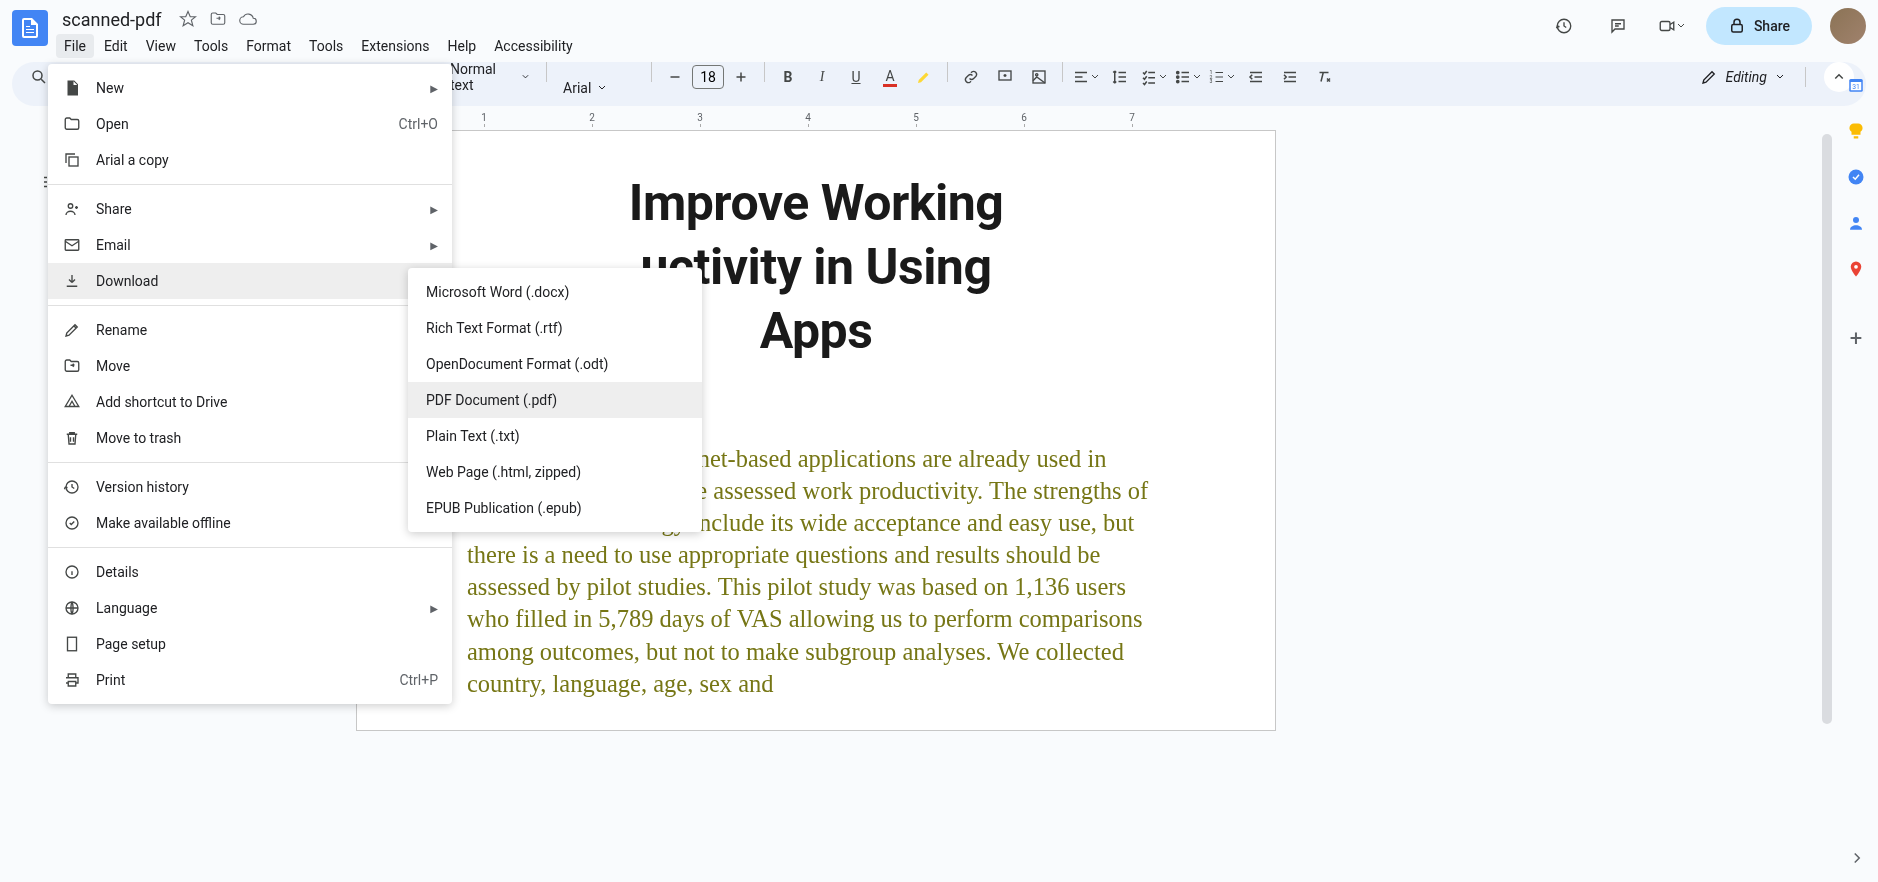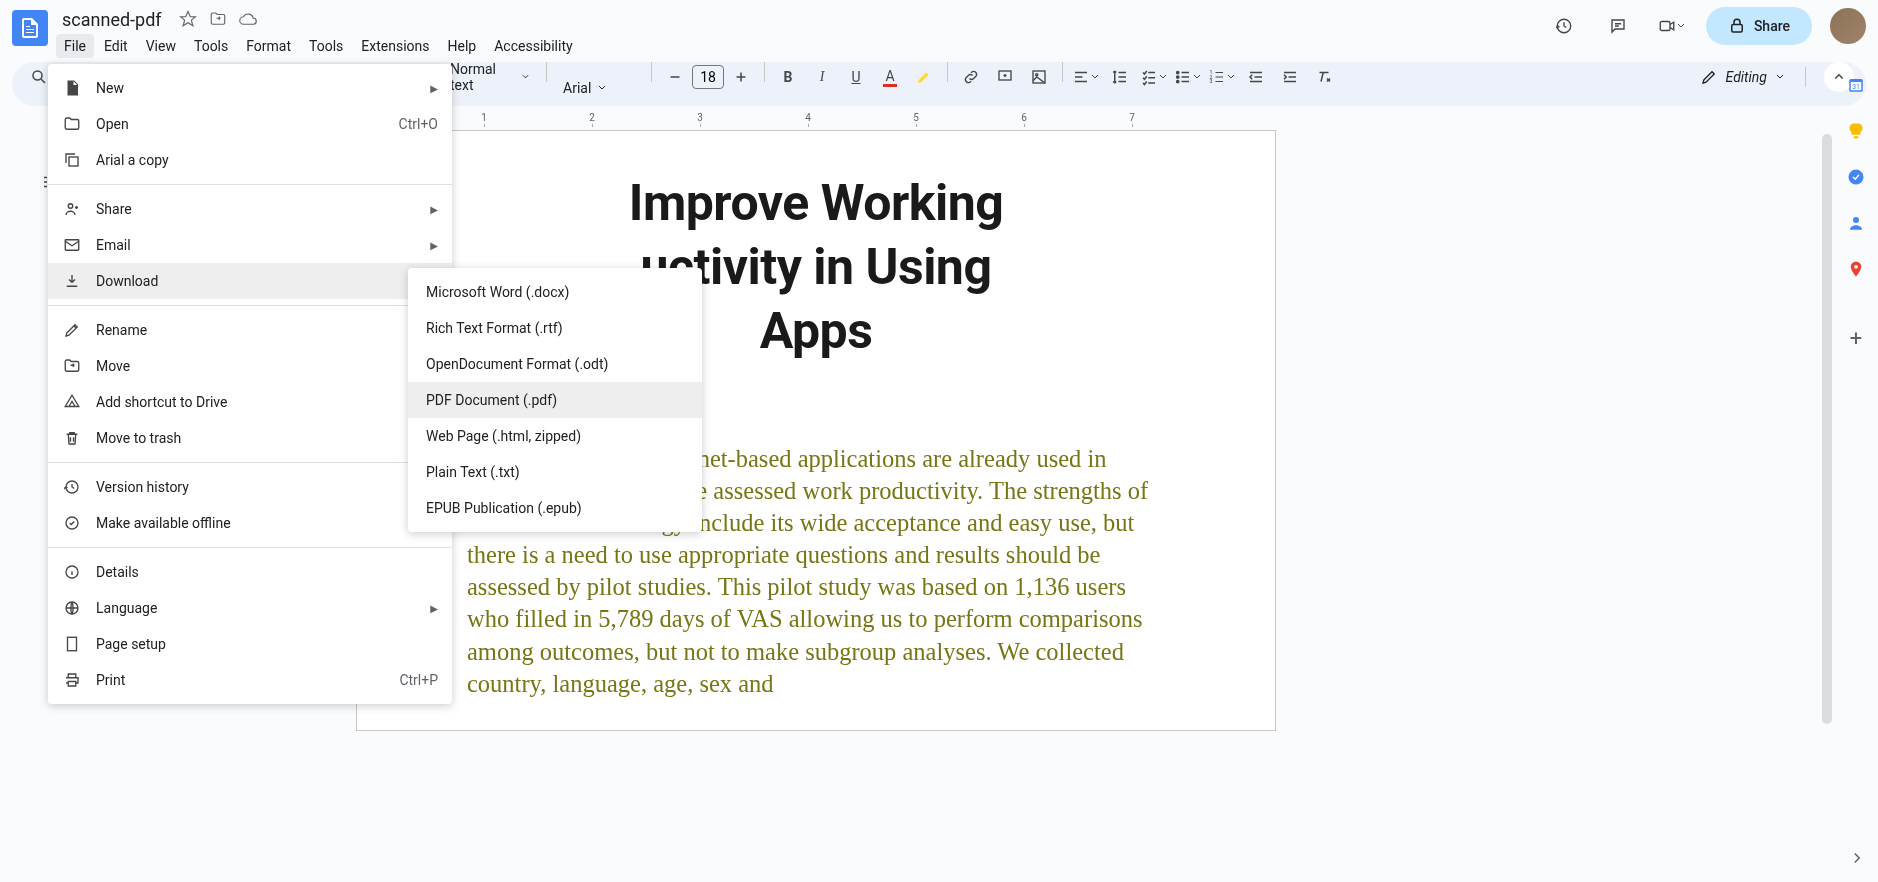--- a/index.html
+++ b/index.html
@@ -463,22 +463,22 @@
     <span class="menu-label">Print</span>
     <span class="menu-shortcut">Ctrl+P</span>
   </div>
 </div>
 
 <div class="submenu">
   <div class="submenu-item">Microsoft Word (.docx)</div>
   <div class="submenu-item">Rich Text Format (.rtf)</div>
   <div class="submenu-item">OpenDocument Format (.odt)</div>
   <div class="submenu-item highlighted">PDF Document (.pdf)</div>
+  <div class="submenu-item">Plain Text (.txt)</div>
   <div class="submenu-item">Web Page (.html, zipped)</div>
-  <div class="submenu-item">Plain Text (.txt)</div>
   <div class="submenu-item">EPUB Publication (.epub)</div>
 </div>
 
 <div class="side-panel">
   <span class="side-icon">
       <svg viewBox="0 0 24 24">
         <rect x="3" y="4" width="18" height="17" rx="2" fill="#4285f4"></rect>
         <rect x="5" y="8" width="14" height="11" fill="#fff"></rect>
         <text x="12" y="17" font-size="9" text-anchor="middle" fill="#4285f4">31</text>
       </svg>

